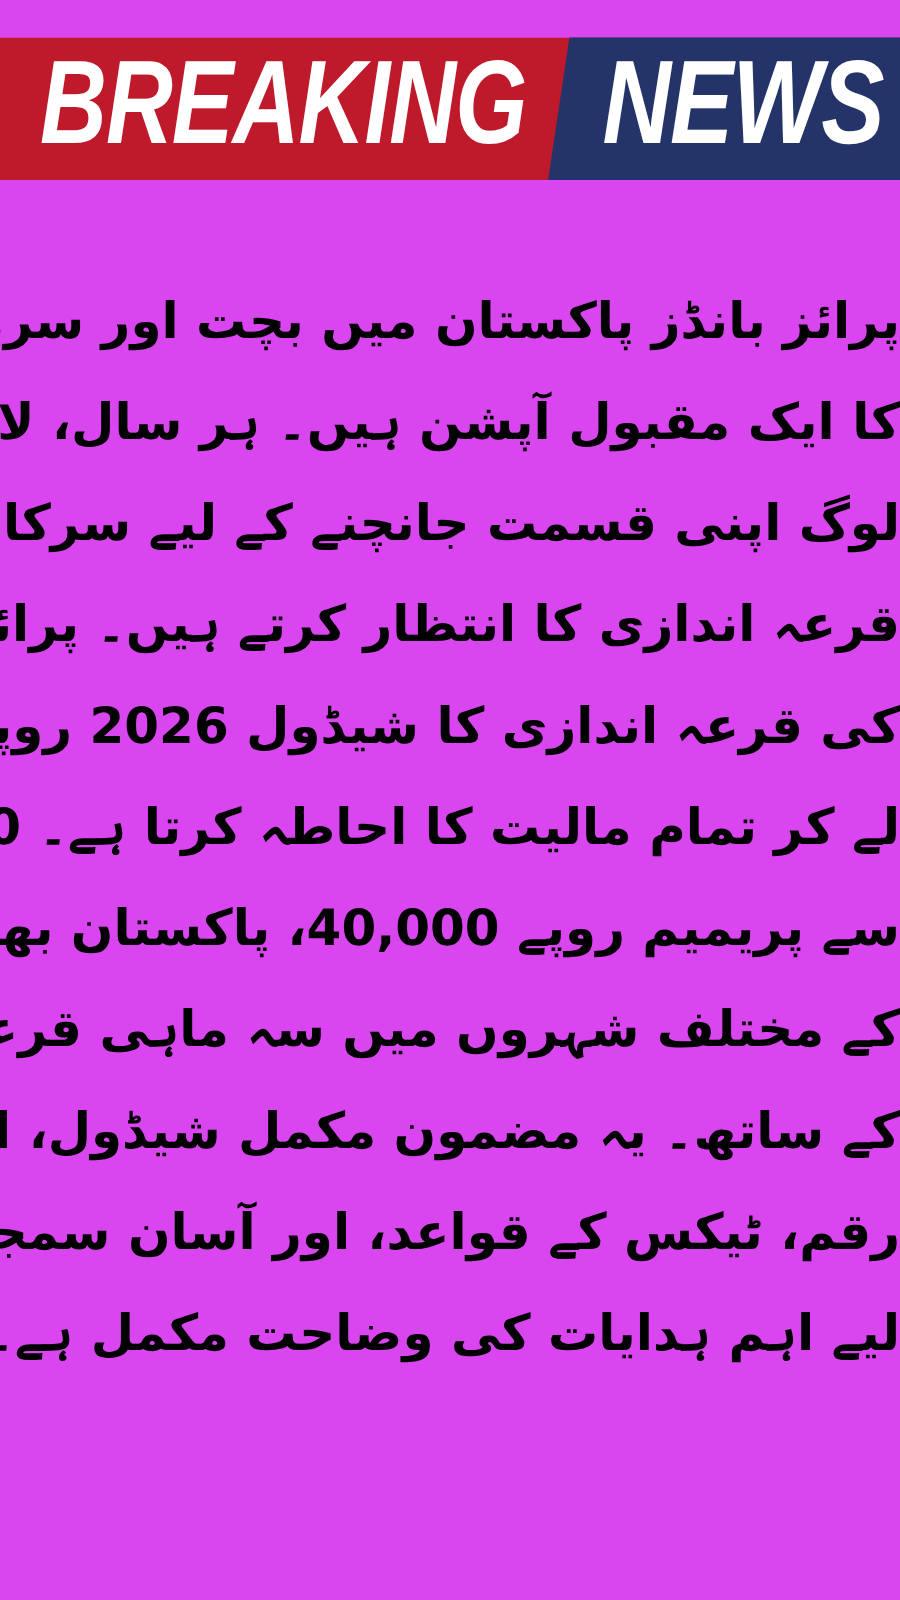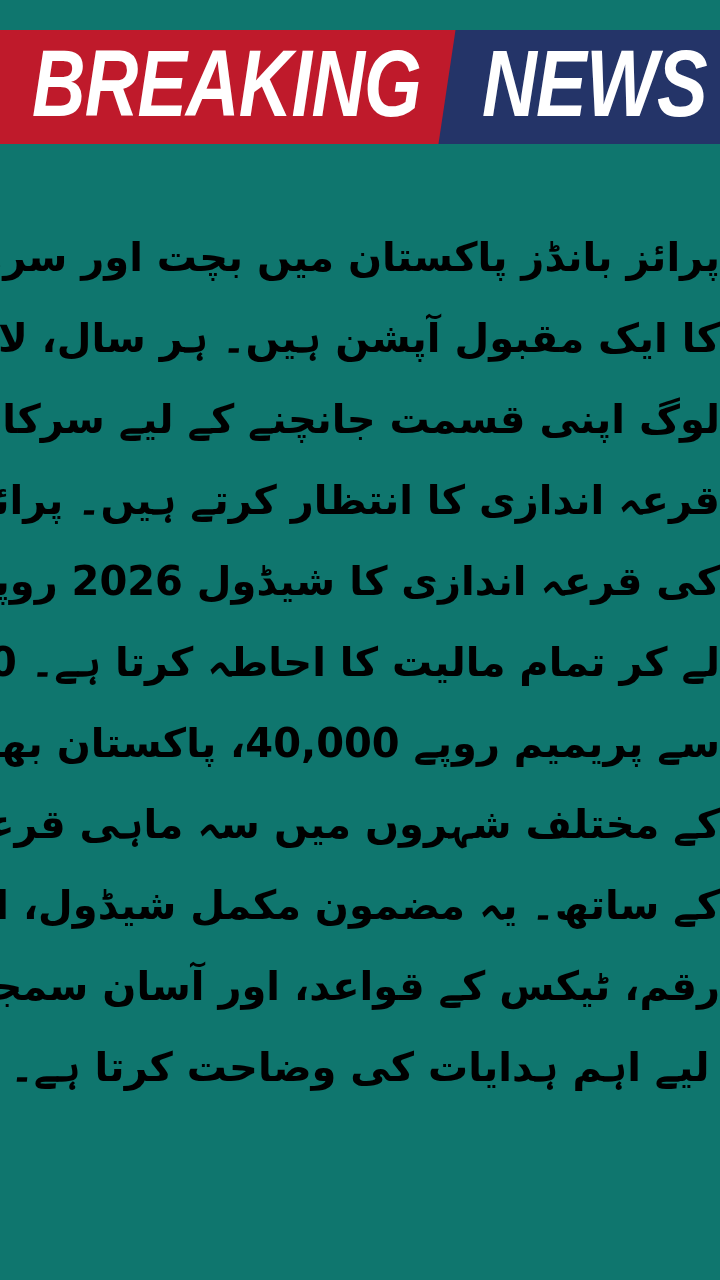--- a/index.html
+++ b/index.html
@@ -5,21 +5,21 @@
   html, body {
     margin: 0;
     padding: 0;
     background: #ffffff;
     font-family: "Liberation Sans", sans-serif;
   }
   .page {
     position: relative;
     width: 720px;
     height: 1280px;
-    background: #0f766e;
+    background: #d946ef;
     overflow: hidden;
     text-decoration: underline;
   }
 
   
   .banner {
     position: absolute;
     top: 30px;
     left: 0;
     width: 720px;
@@ -95,16 +95,16 @@
     <div class="article-line">پرائز بانڈز پاکستان میں بچت اور سرمایہ کاری</div>
     <div class="article-line">کا ایک مقبول آپشن ہیں۔ ہر سال، لاکھوں</div>
     <div class="article-line">لوگ اپنی قسمت جانچنے کے لیے سرکاری</div>
     <div class="article-line">قرعہ اندازی کا انتظار کرتے ہیں۔ پرائز بانڈ</div>
     <div class="article-line">کی قرعہ اندازی کا شیڈول 2026 روپے سے</div>
     <div class="article-line">لے کر تمام مالیت کا احاطہ کرتا ہے۔ 100</div>
     <div class="article-line">سے پریمیم روپے 40,000، پاکستان بھر</div>
     <div class="article-line">کے مختلف شہروں میں سہ ماہی قرعہ اندازی</div>
     <div class="article-line">کے ساتھ۔ یہ مضمون مکمل شیڈول، انعامی</div>
     <div class="article-line">رقم، ٹیکس کے قواعد، اور آسان سمجھنے کے</div>
-    <div class="article-line">لیے اہم ہدایات کی وضاحت کرتا ہے۔</div>
+    <div class="article-line">لیے اہم ہدایات کی وضاحت مکمل ہے۔</div>
   </div>
 
 </div>
 
 </body></html>

